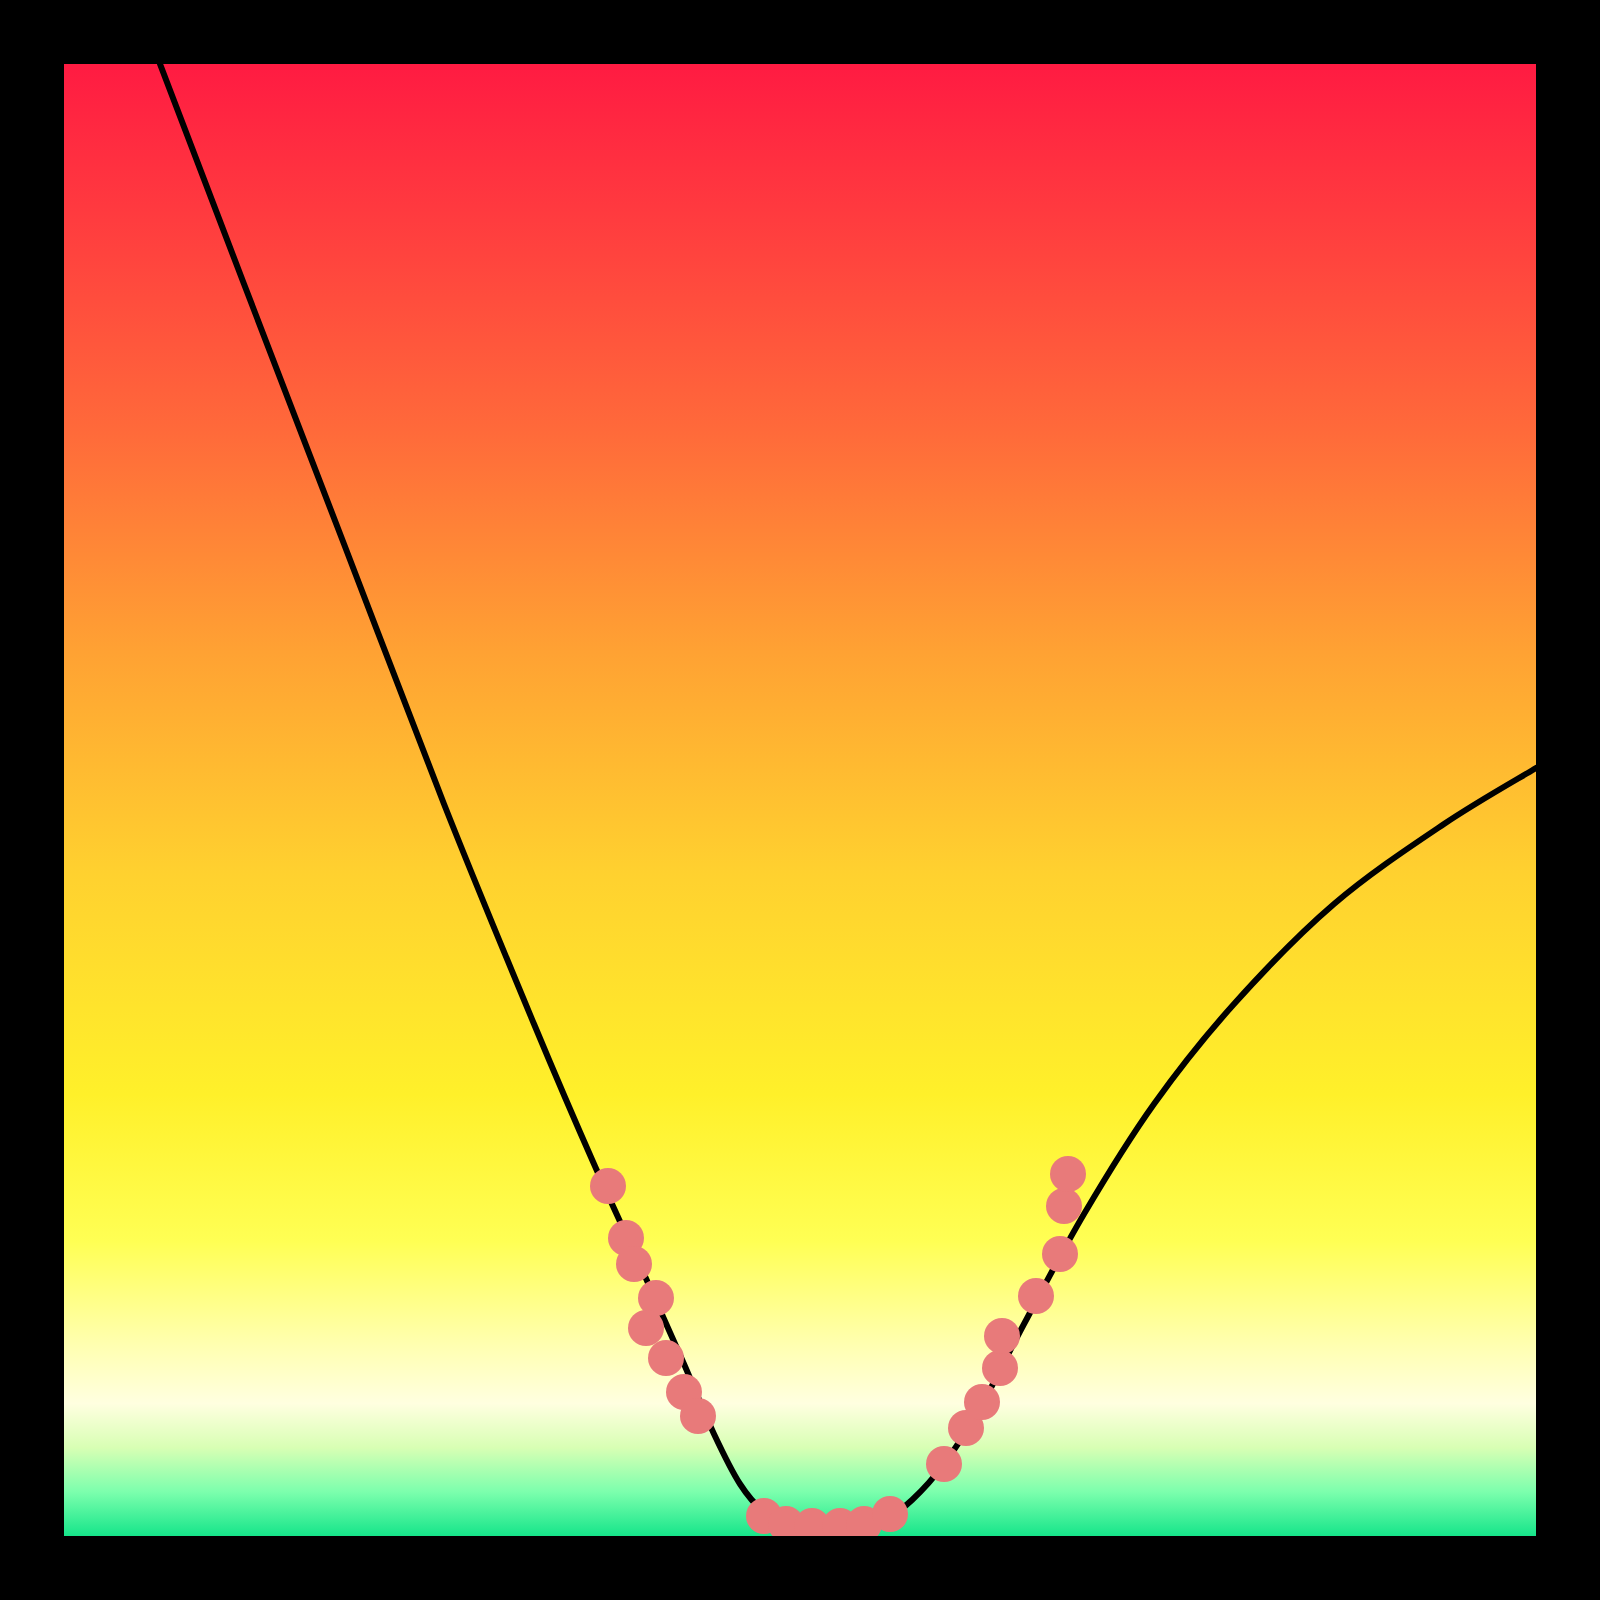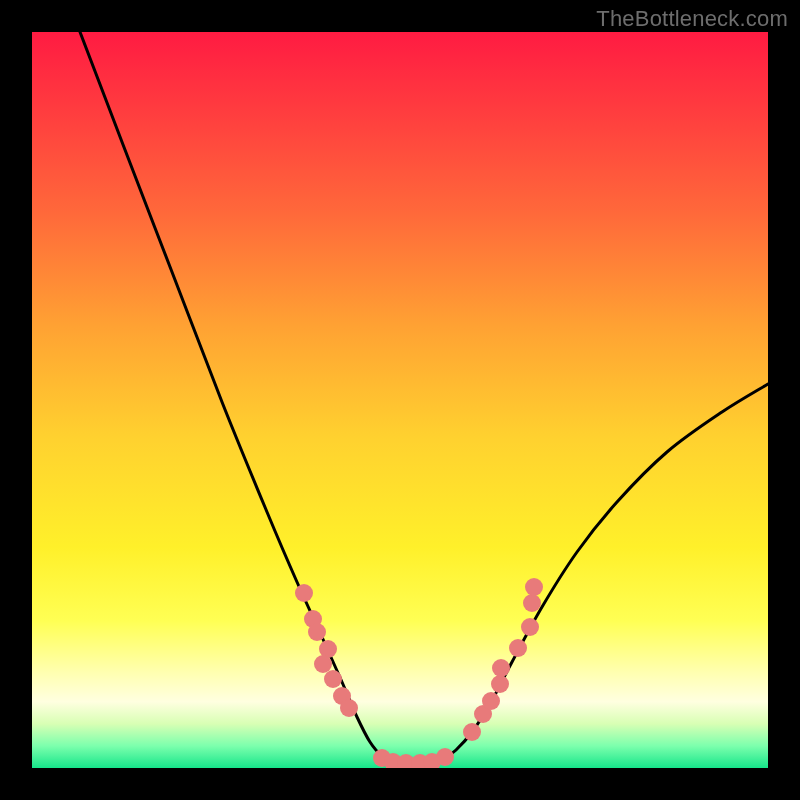--- a/index.html
+++ b/index.html
@@ -56,21 +56,20 @@
   svg.curve {
     position: absolute;
     inset: 0;
   }
 </style>
 </head>
 <body>
 
 <div class="frame">
 
-  <div class="watermark">TheBottleneck.com</div>
 
   <div class="plot">
     <div class="gradient"></div>
 
     <svg class="curve" viewBox="0 0 736 736" preserveAspectRatio="none">
       <path id="curve-path" fill="none" stroke="#000000" stroke-width="3" stroke-linecap="round" d="M 48 0 C 55.0 18.3 74.7 70.0 90 110 C 105.3 150.0 123.3 196.7 140 240 C 156.7 283.3 174.2 330.0 190 370 C 205.8 410.0 222.5 450.0 235 480 C 247.5 510.0 255.8 529.2 265 550 C 274.2 570.8 282.5 588.3 290 605 C 297.5 621.7 304.2 636.7 310 650 C 315.8 663.3 320.3 675.0 325 685 C 329.7 695.0 333.8 703.5 338 710 C 342.2 716.5 346.0 720.7 350 724 C 354.0 727.3 357.3 728.7 362 730 C 366.7 731.3 372.5 731.7 378 732 C 383.5 732.3 389.7 732.7 395 732 C 400.3 731.3 405.2 730.3 410 728 C 414.8 725.7 419.0 722.7 424 718 C 429.0 713.3 434.3 707.7 440 700 C 445.7 692.3 451.3 683.7 458 672 C 464.7 660.3 471.3 646.2 480 630 C 488.7 613.8 499.2 593.3 510 575 C 520.8 556.7 532.5 537.5 545 520 C 557.5 502.5 570.0 486.7 585 470 C 600.0 453.3 617.5 435.0 635 420 C 652.5 405.0 673.2 391.3 690 380 C 706.8 368.7 728.3 356.7 736 352 "></path>
       <g id="marker-group">
           <circle cx="272" cy="561" r="9" fill="#e87a7a"></circle>
           <circle cx="281" cy="587" r="9" fill="#e87a7a"></circle>
           <circle cx="285" cy="600" r="9" fill="#e87a7a"></circle>

